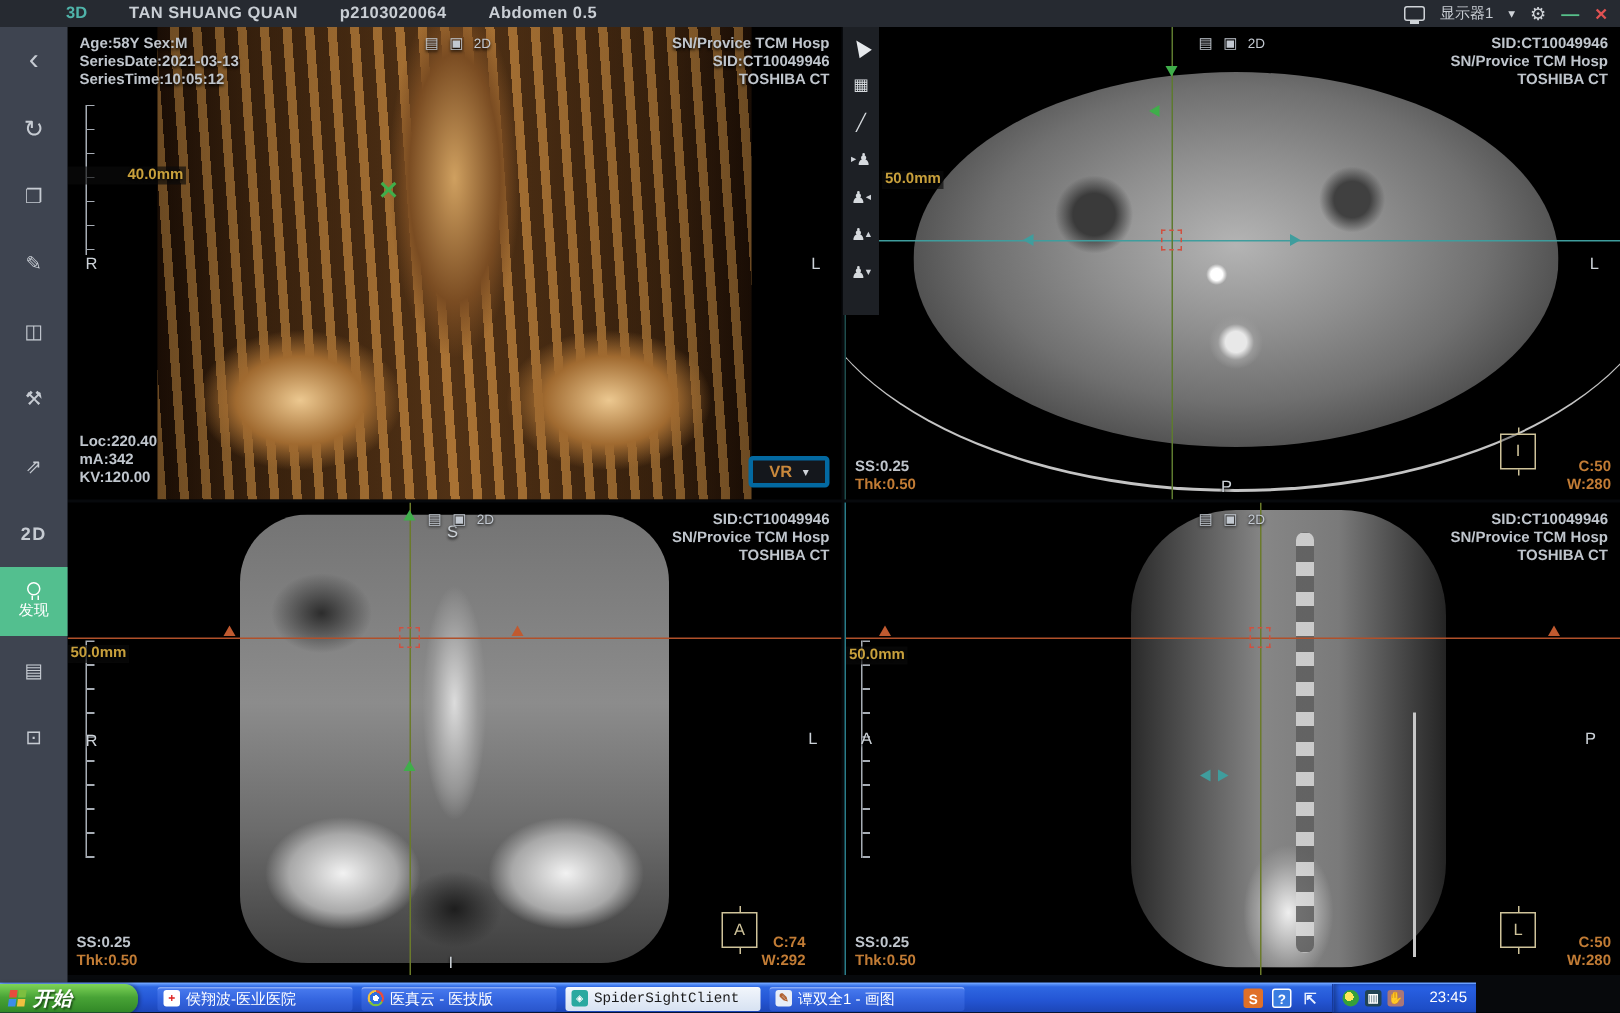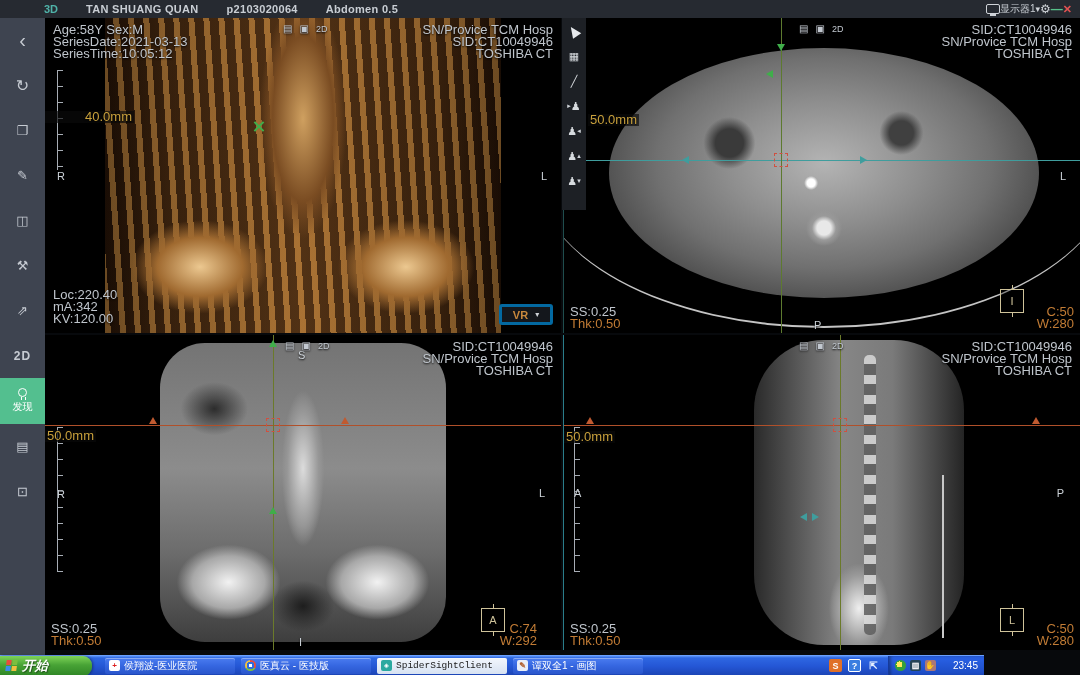--- a/index.html
+++ b/index.html
@@ -5,21 +5,21 @@
   * { margin:0; padding:0; box-sizing:border-box; }
   html,body { width:1080px; height:675px; background:#000; overflow:hidden;
               font-family:"Liberation Sans", sans-serif; }
   #app { position:relative; width:1080px; height:675px; background:#07090c; }
 
   
   .titlebar { position:absolute; left:0; top:0; width:1080px; height:18px;
     background:#262a31; display:flex; align-items:center; font-size:11px; color:#c9ced4; z-index:30;}
   .tb-mode { color:#4fb3a9; margin-left:44px; font-weight:bold; }
   .tb-item { margin-left:28px; font-weight:bold; letter-spacing:.3px;}
-  .tb-right { margin-left:auto; display:flex; align-items:center; margin-right:8px;}
+  .tb-right { margin-left:auto; display:flex; align-items:center; gap:10px; margin-right:8px;}
   .mon { width:14px; height:10px; border:1px solid #cfd3d8; border-radius:2px; position:relative;}
   .mon::after { content:""; position:absolute; left:3px; bottom:-3px; width:6px; height:2px; background:#cfd3d8;}
   .tb-caret { font-size:9px; color:#cfd3d8;}
   .tb-gear { font-size:12px; color:#cfd3d8;}
   .tb-min { color:#57c08a; font-weight:bold; font-size:12px;}
   .tb-close { color:#e05252; font-weight:bold; font-size:11px;}
 
   
   .sidebar { position:absolute; left:0; top:18px; width:45px; height:637px;
     background:#3e4450; display:flex; flex-direction:column; align-items:center; z-index:25;}
@@ -34,22 +34,22 @@
   .bulb::after { content:""; position:absolute; left:2px; bottom:-4px; width:3px; height:3px;
     border-left:1.2px solid #fff; border-right:1.2px solid #fff;}
 
   
   .vp { position:absolute; background:#000; overflow:hidden;}
   #vp-vr      { left:45px;  top:18px;  width:516px; height:315px;}
   #vp-axial   { left:563px; top:18px;  width:517px; height:315px; border-left:1px solid #1f4d4d;}
   #vp-coronal { left:45px;  top:335px; width:516px; height:315px;}
   #vp-sagittal{ left:563px; top:335px; width:517px; height:315px; border-left:1px solid #2a7d8a;}
 
-  .ann { position:absolute; font-size:13px; line-height:12px; color:#bfc5cc;
-         text-shadow:0 1px 2px #000; z-index:6; white-space:nowrap;}
+  .ann { position:absolute; font-size:10px; line-height:12px; color:#bfc5cc;
+         text-shadow:0 1px 2px #000; z-index:6; white-space:nowrap;font-weight:bold;}
   .ann.r { text-align:right;}
   .orange { color:#c27c35;}
   .yellow { color:#c8a03c;}
   .olet { position:absolute; color:#ccd2d8; font-size:11px; z-index:6; text-shadow:0 1px 2px #000;}
   .vph { position:absolute; top:5px; display:flex; gap:7px; align-items:center;
          color:#c2c8d0; font-size:9px; z-index:7; text-shadow:0 1px 2px #000;}
   .vph .gi { font-size:10px;}
   .ruler { position:absolute; width:6px; border-left:1px solid #a7adb5; z-index:6;
     background:repeating-linear-gradient(to bottom, #a7adb5 0 1px, transparent 1px 16px);}
   .scale-chip { position:absolute; background:rgba(10,10,10,.65); padding:0 2px; z-index:7;}

